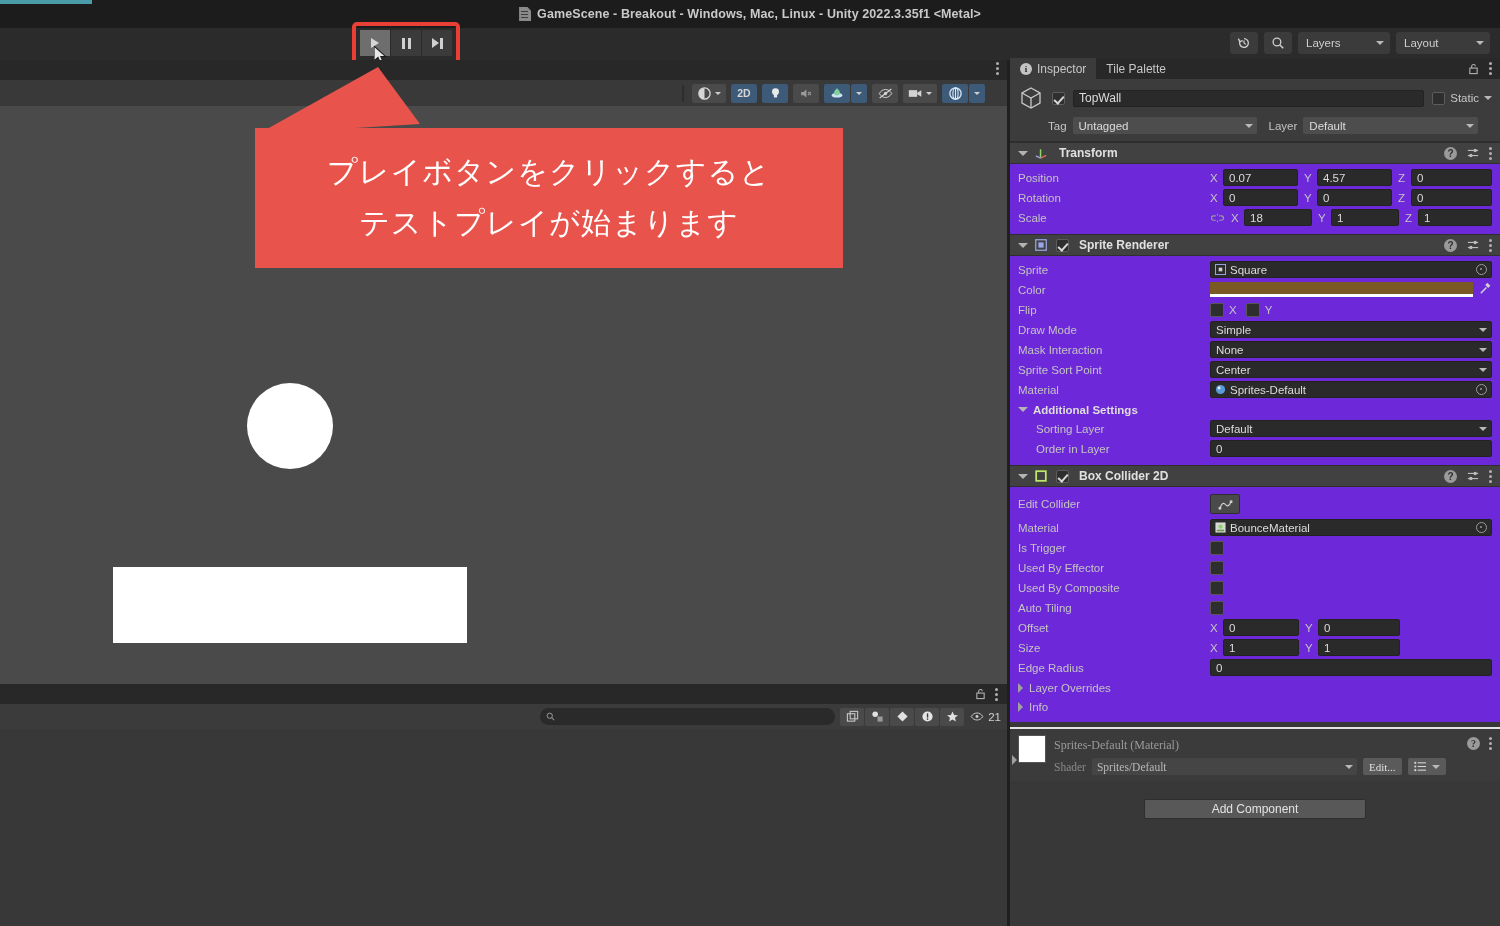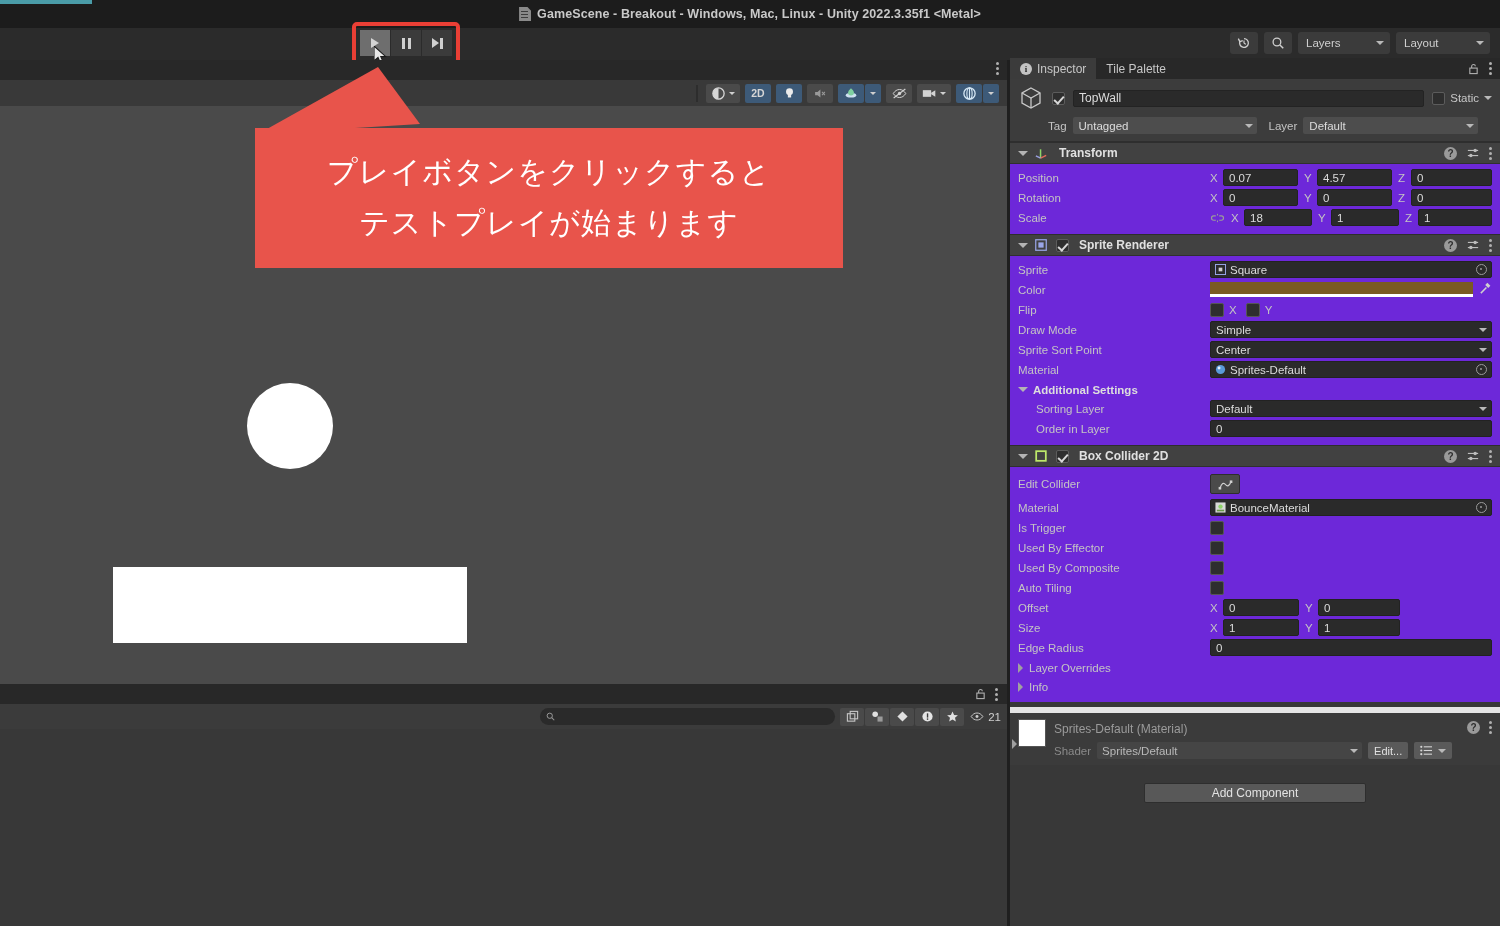--- a/index.html
+++ b/index.html
@@ -93,21 +93,21 @@
   .scene-tabbar {
     position: absolute; left: 0; top: 0; width: 1007px; height: 20px; background: #282828;
   }
   .scene-dots { position: absolute; right: 8px; top: 2px; }
   .dots { display: flex; flex-direction: column; gap: 2px; align-items: center; }
   .dots b { display:block; width: 3px; height: 3px; background: #b0b0b0; border-radius: 50%; }
 
   .scene-toolbar {
     position: absolute; left: 0; top: 20px; width: 1007px; height: 26px;
     background: #393939; display: flex; align-items: center; justify-content: flex-end;
-    padding-right: 8px; gap: 5px;
+    padding-right: 22px; gap: 5px;
   }
   .sep-bar { width: 2px; height: 17px; background: #2d2d2d; margin-right: 3px; }
   .st-btn {
     height: 19px; min-width: 26px; background: #4a4a4a; border-radius: 2px;
     display: flex; align-items: center; justify-content: center; gap: 3px;
     padding: 0 5px; color: #d6d6d6; font-size: 10.5px; font-weight: bold;
   }
   .st-btn.on { background: #3d5a78; }
   .st-group { display: flex; gap: 1px; }
   .st-caret { width: 0;height:0;border-left:3.5px solid transparent;border-right:3.5px solid transparent;border-top:3.5px solid #cfcfcf; }
@@ -237,21 +237,21 @@
   .sub-foldout-row { display: flex; align-items: center; gap: 5px; height: 19px; }
   .sub-title { color: #ddd; font-size: 11.5px; font-weight: bold; }
   .chk-sq { width: 14px; height: 14px; background: #2e2e2e; border: 1px solid #565656; border-radius: 2px; }
   .editcoll-btn {
     width: 30px; height: 20px; background: #4a4a4a; border: 1px solid #2e2e2e; border-radius: 2px;
     display: flex; align-items: center; justify-content: center;
   }
   .collapsed-row { display: flex; align-items: center; gap: 6px; height: 19px; color: #c4c4c4; font-size: 11.5px; }
 
   
-  .mat-block { background: #3b3b3b; border-top: 6px solid #e5e5e5; margin-top: 5px; padding: 6px 8px; position: relative; display: flex; gap: 8px; }
+  .mat-block { background: #3b3b3b; border-top: 2px solid #e5e5e5; margin-top: 5px; padding: 6px 8px; position: relative; display: flex; gap: 8px; font-family: Liberation Serif, serif; }
   .mat-swatch { width: 28px; height: 28px; background: #fff; border: 1px solid #555; }
   .mat-title { color: #9b9b9b; font-size: 12px; }
   .mat-shader-row { display: flex; align-items: center; gap: 6px; margin-top: 5px; }
   .mat-shader-lbl { color: #8a8a8a; font-size: 11.5px; }
   .shader-dd {
     width: 265px; height: 17px; background: #454545; border-radius: 2px; color: #b9b9b9;
     font-size: 11.5px; display: flex; align-items: center; justify-content: space-between; padding: 0 4px 0 5px;
   }
   .sm-btn {
     height: 17px; background: #5a5a5a; border-radius: 2px; color: #e0e0e0; font-size: 11px;
@@ -701,20 +701,27 @@
         </span>
       </div>
       <div class="row">
         <span class="row-label">Draw Mode</span>
         <span class="ddfull">
           <span>Simple</span>
           <span class="caret"></span>
         </span>
       </div>
       <div class="row">
+        <span class="row-label">Mask Interaction</span>
+        <span class="ddfull">
+          <span>None</span>
+          <span class="caret"></span>
+        </span>
+      </div>
+      <div class="row">
         <span class="row-label">Sprite Sort Point</span>
         <span class="ddfull">
           <span>Center</span>
           <span class="caret"></span>
         </span>
       </div>
       <div class="row">
         <span class="row-label">Material</span>
         <span class="objfield">
           <span class="of-left">

